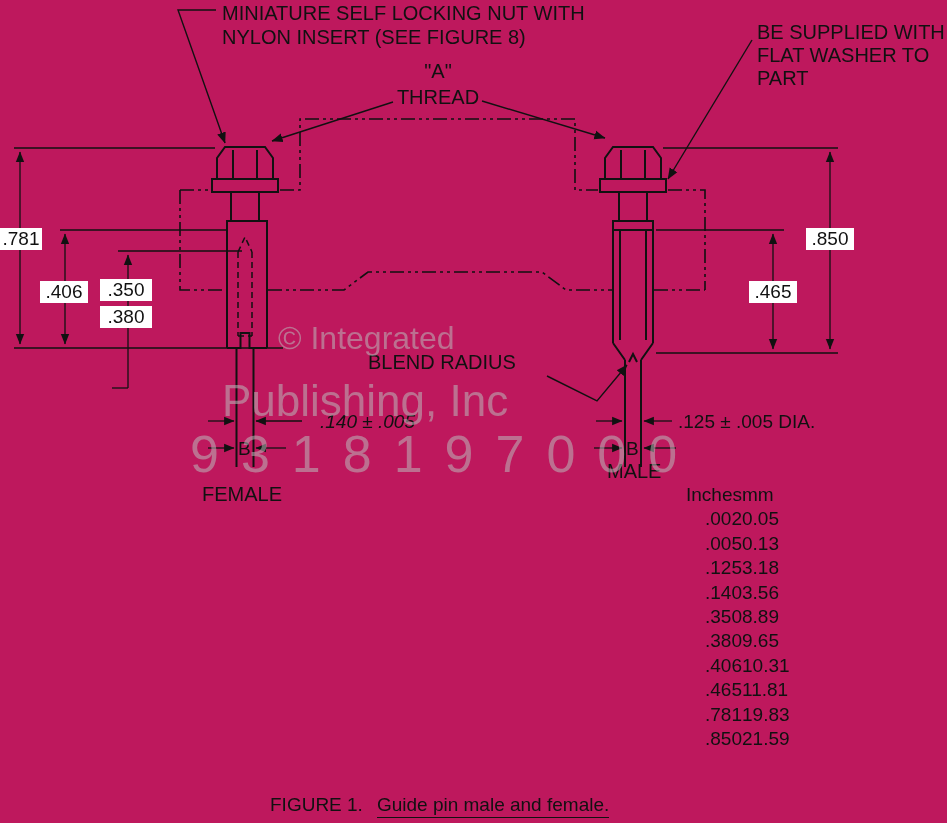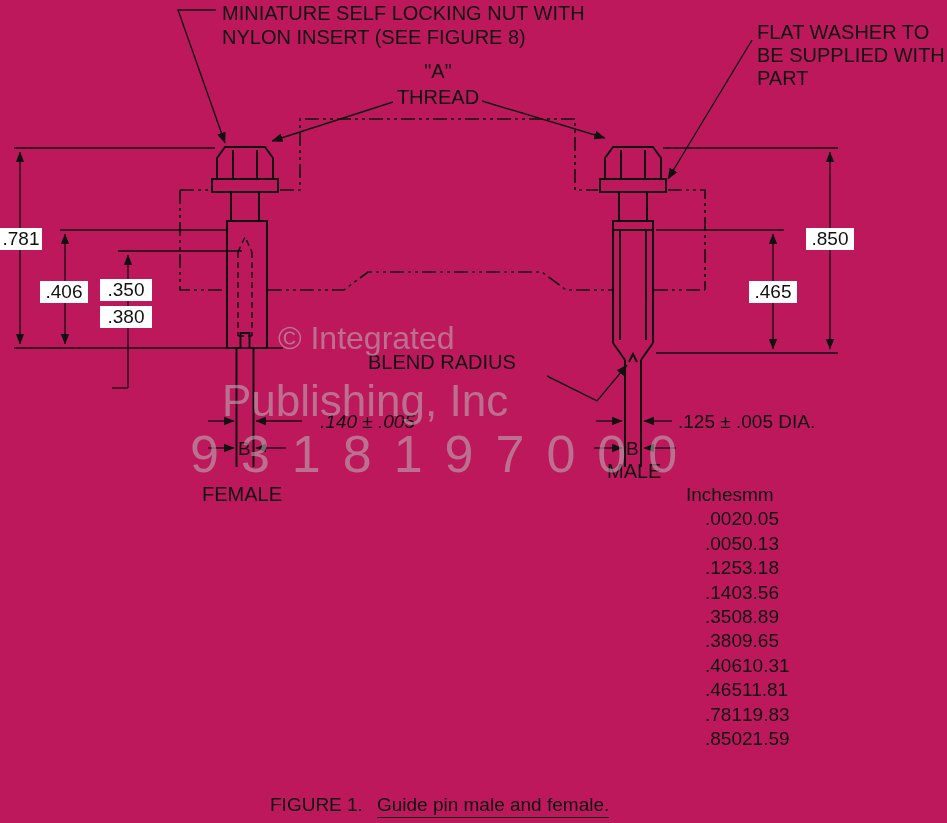--- a/index.html
+++ b/index.html
@@ -113,22 +113,22 @@
     <div>MINIATURE SELF LOCKING NUT WITH</div>
     <div>NYLON INSERT (SEE FIGURE 8)</div>
   </div>
 
   <div class="label center" style="left:385px; top:58px; width:106px; line-height:26px;">
     <div>"A"</div>
     <div>THREAD</div>
   </div>
 
   <div class="label" style="left:757px; top:21px; line-height:23px;">
+    <div>BE SUPPLIED WITH</div>
     <div>FLAT WASHER TO</div>
-    <div>BE SUPPLIED WITH</div>
     <div>PART</div>
   </div>
 
   <div class="label" style="left:368px; top:350px;">BLEND RADIUS</div>
 
   <div class="dim" style="left:0px; top:228px; width:42px;">.781</div>
   <div class="dim" style="left:40px; top:281px; width:48px;">.406</div>
   <div class="dim" style="left:100px; top:279px; width:52px;">.350</div>
   <div class="dim" style="left:100px; top:306px; width:52px;">.380</div>
   <div class="dim" style="left:806px; top:228px; width:48px;">.850</div>

